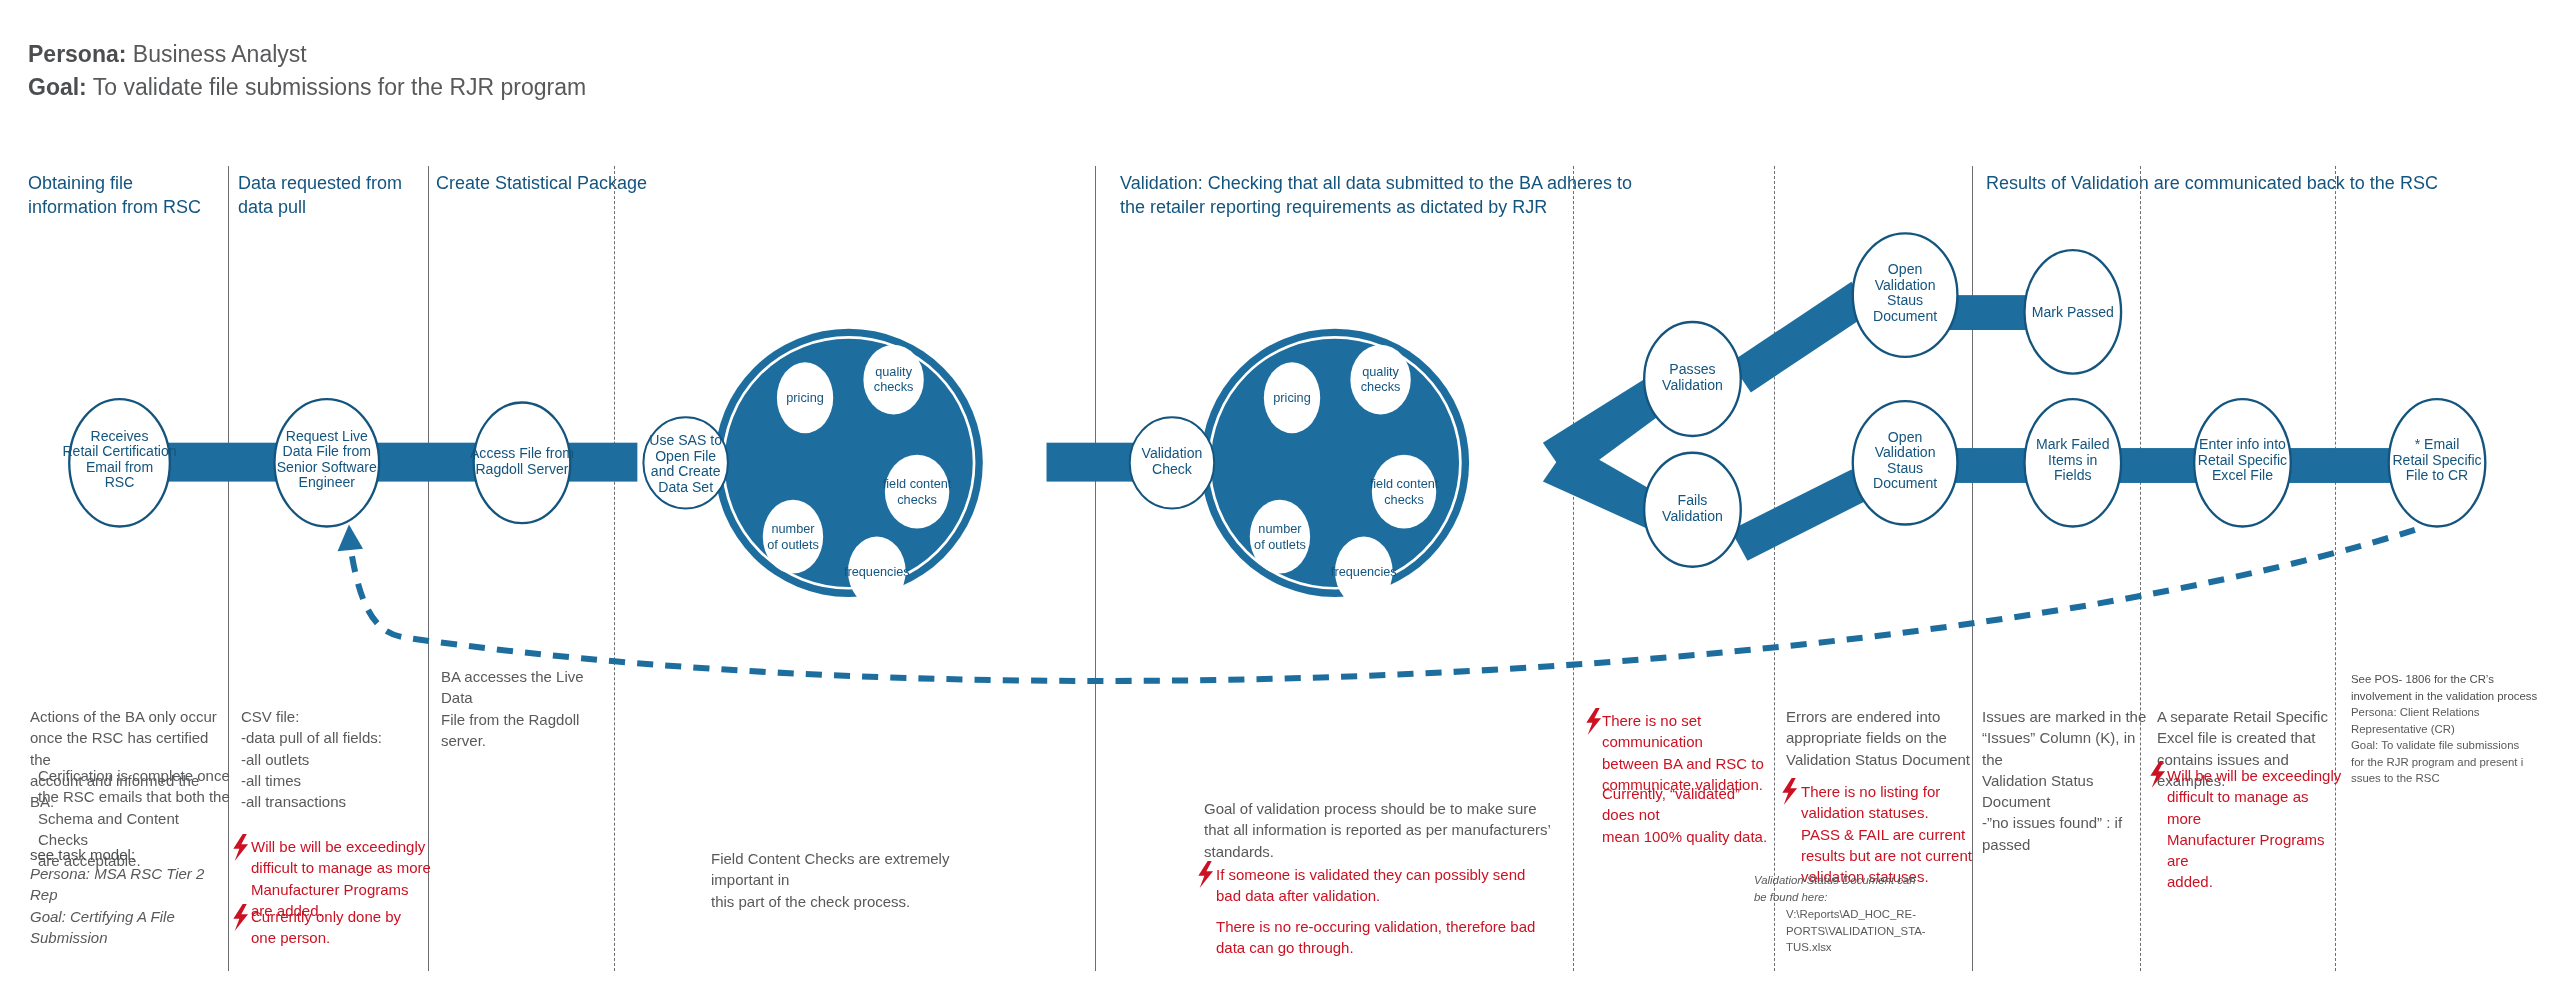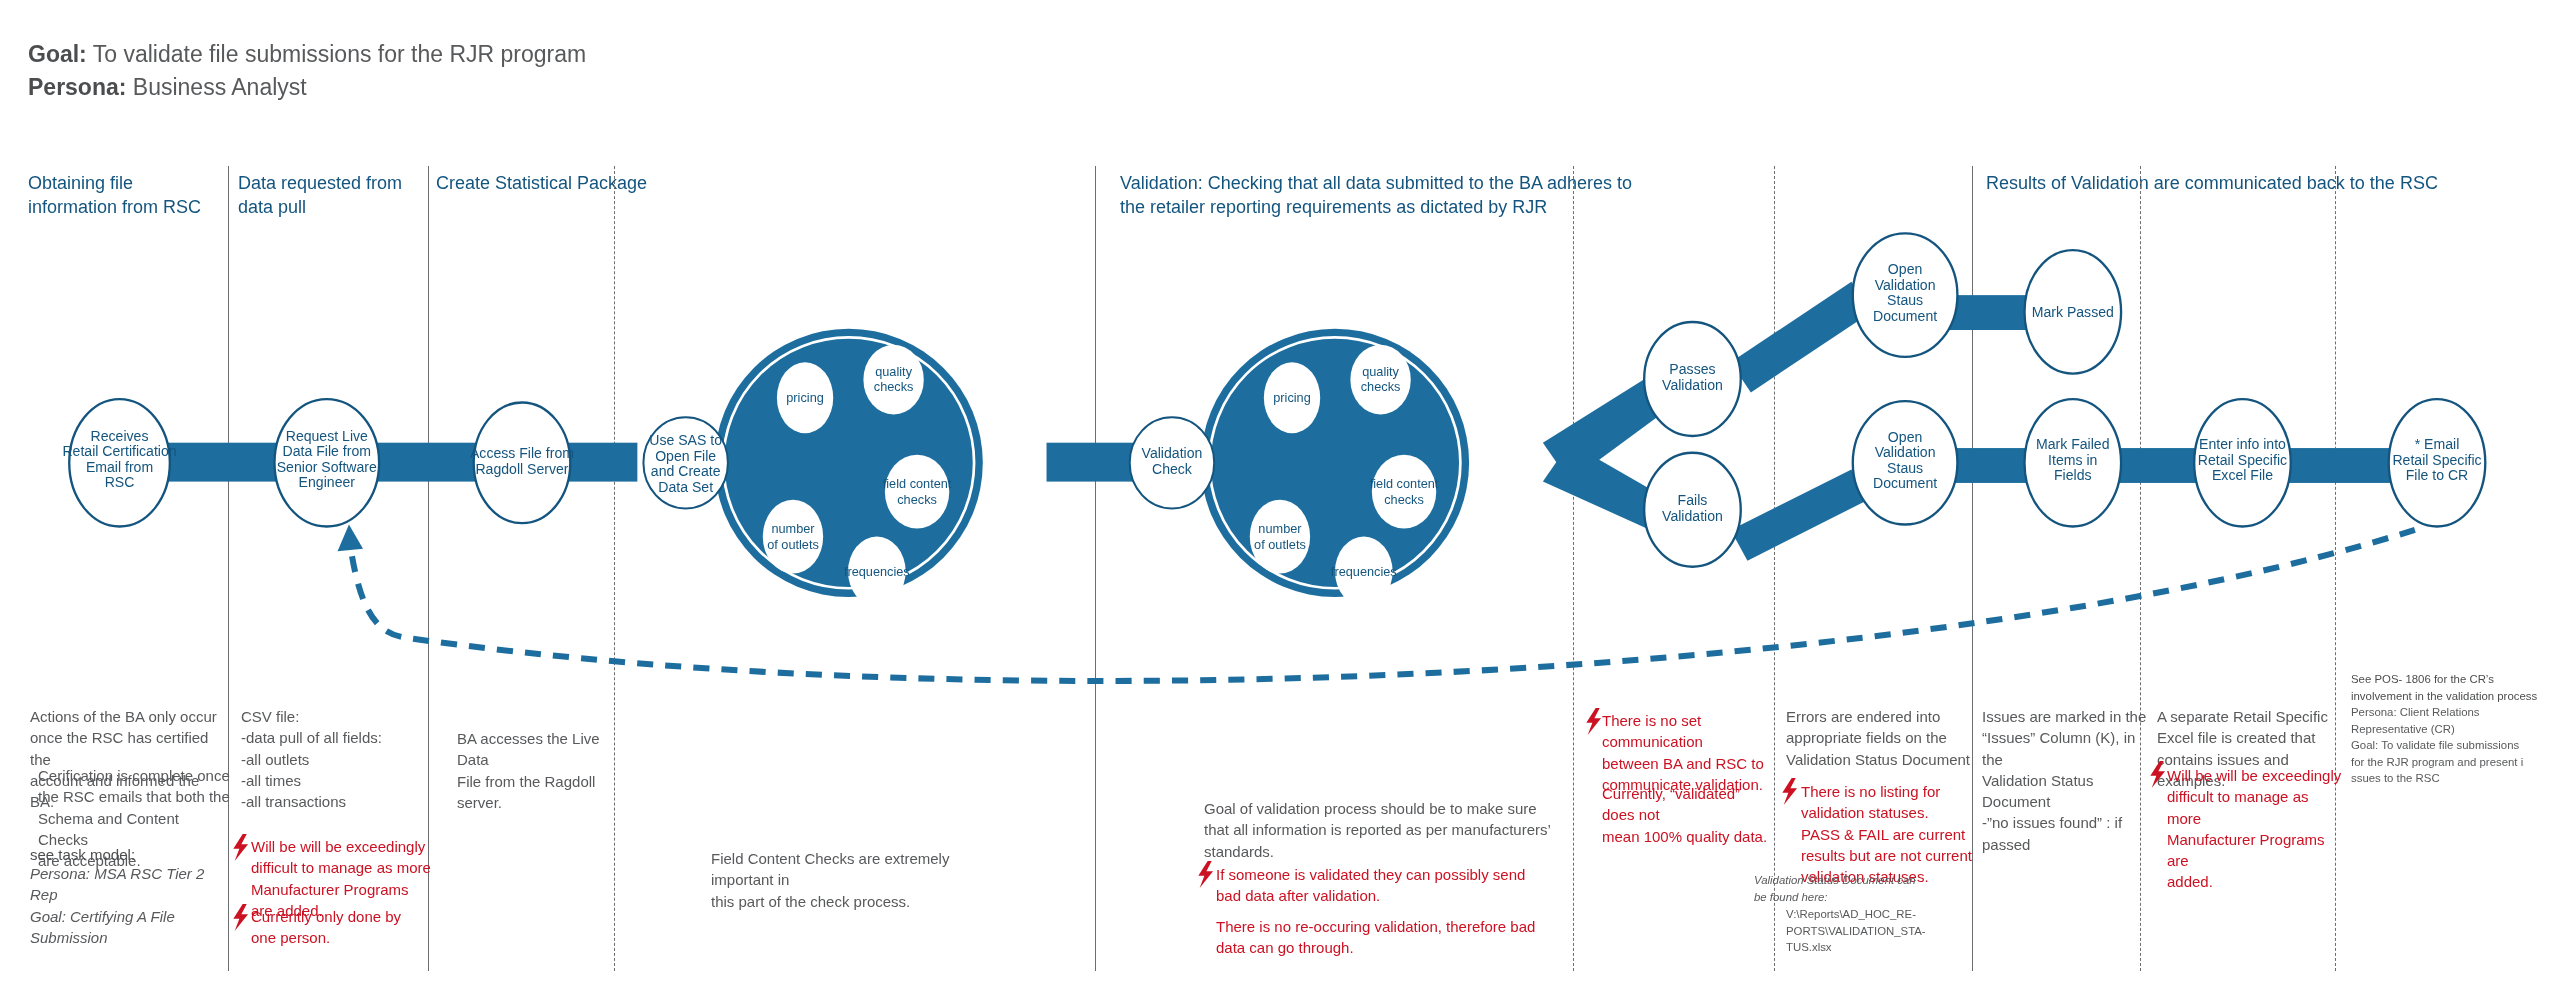--- a/index.html
+++ b/index.html
@@ -28,22 +28,22 @@
   .note.red{color:#cc1122;}
   .note.bold{font-weight:normal;color:#4c4d4f;}
   .note.ital{font-style:italic;}
   .note.tiny{font-size:11.4px;line-height:1.45;}
   .bolt{position:absolute;width:17.4px;height:27px;}
 </style>
 </head>
 <body>
 
 <div id="header" class="abs">
+  <div class="line"><b>Persona:</b><span> Business Analyst</span></div>
   <div class="line"><b>Goal:</b><span> To validate file submissions for the RJR program</span></div>
-  <div class="line"><b>Persona:</b><span> Business Analyst</span></div>
 </div>
 
 <div class="phase" style="left: 28px; top: 171px; width: 201px; white-space: pre-line;">Obtaining file
 information from RSC</div>
 <div class="phase" style="left: 238px; top: 171px; width: 195px; white-space: pre-line;">Data requested from
 data pull</div>
 <div class="phase" style="left: 436px; top: 171px; width: 335px; white-space: pre-line;">Create Statistical Package</div>
 <div class="phase" style="left: 1120px; top: 171px; width: 604px; white-space: pre-line;">Validation: Checking that all data submitted to the BA adheres to
 the retailer reporting requirements as dictated by RJR</div>
 <div class="phase" style="left: 1986px; top: 171px; width: 537px; white-space: pre-line;">Results of Validation are communicated back to the RSC</div>
@@ -219,21 +219,21 @@
 <div class="note red" style="left:251px;top:836px;width:184px;">Will be will be exceedingly
 difficult to manage as more
 Manufacturer Programs
 are added.</div>
 <svg class="bolt" style="left:232px;top:904px;" viewBox="0 0 26 40">
     <polygon points="16,0 2,22 11,22 4,40 24,15 14,15 22,0" fill="#cc1122"></polygon>
   </svg>
 <div class="note red" style="left:251px;top:906px;width:184px;">Currently only done by
 one person.</div>
 
-<div class="note" style="left:441px;top:728px;width:174px;margin-left:16px;">BA accesses the Live Data
+<div class="note" style="left:441px;top:666px;width:174px;">BA accesses the Live Data
 File from the Ragdoll server.</div>
 
 <div class="note" style="left:711px;top:848px;width:288px;">Field Content Checks are extremely important in
 this part of the check process.</div>
 
 <div class="note" style="left:1204px;top:798px;width:382px;">Goal of validation process should be to make sure
 that all information is reported as per manufacturers’
 standards.</div>
 <svg class="bolt" style="left:1197px;top:861px;" viewBox="0 0 26 40">
     <polygon points="16,0 2,22 11,22 4,40 24,15 14,15 22,0" fill="#cc1122"></polygon>

